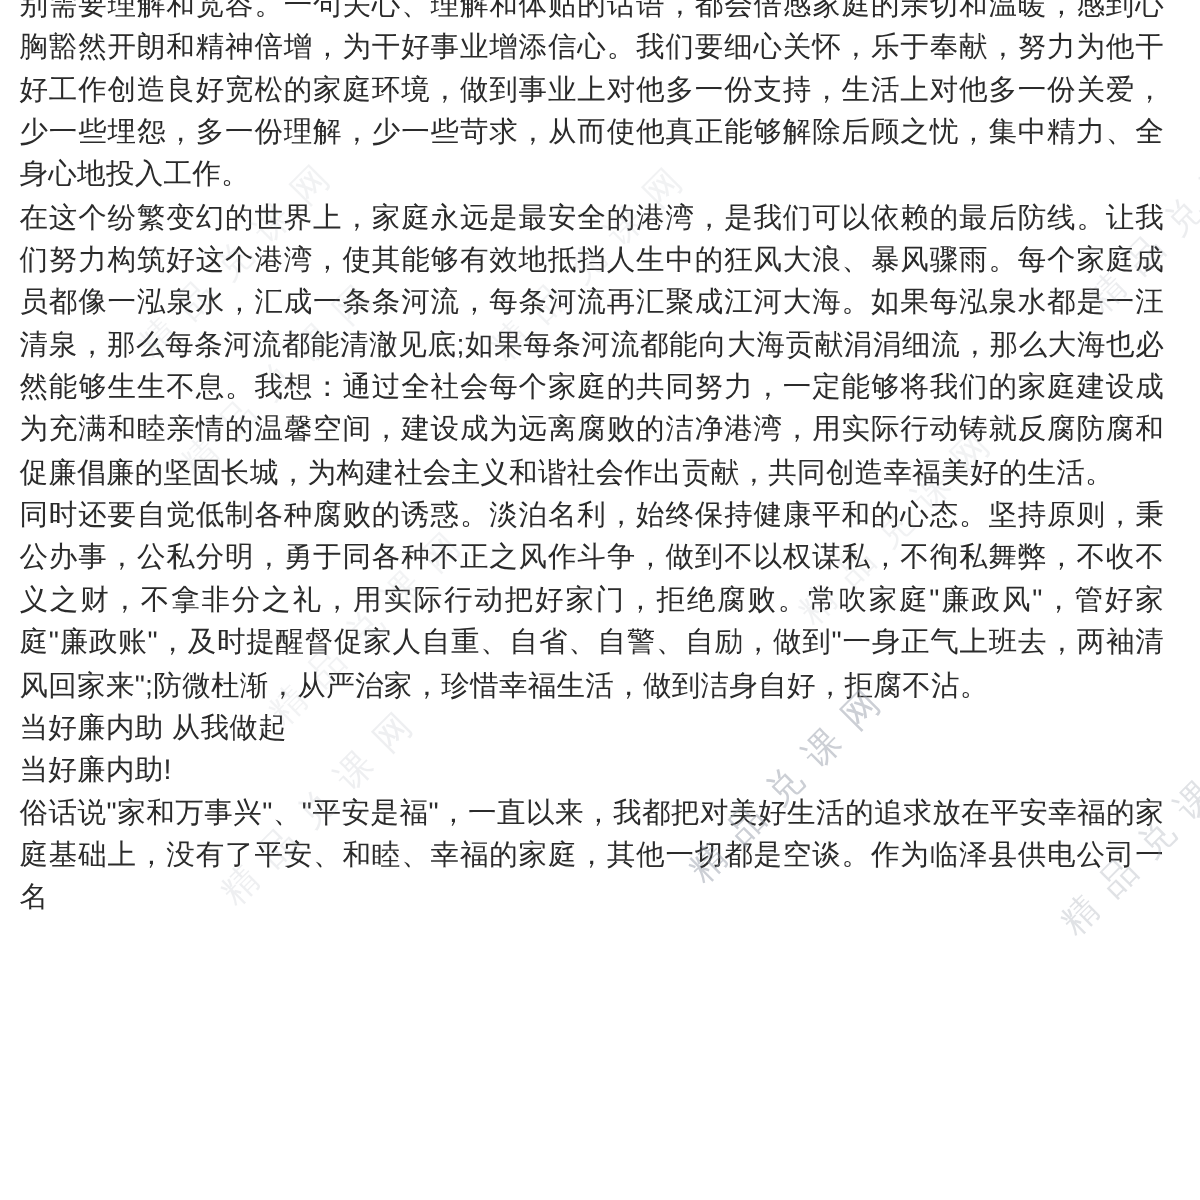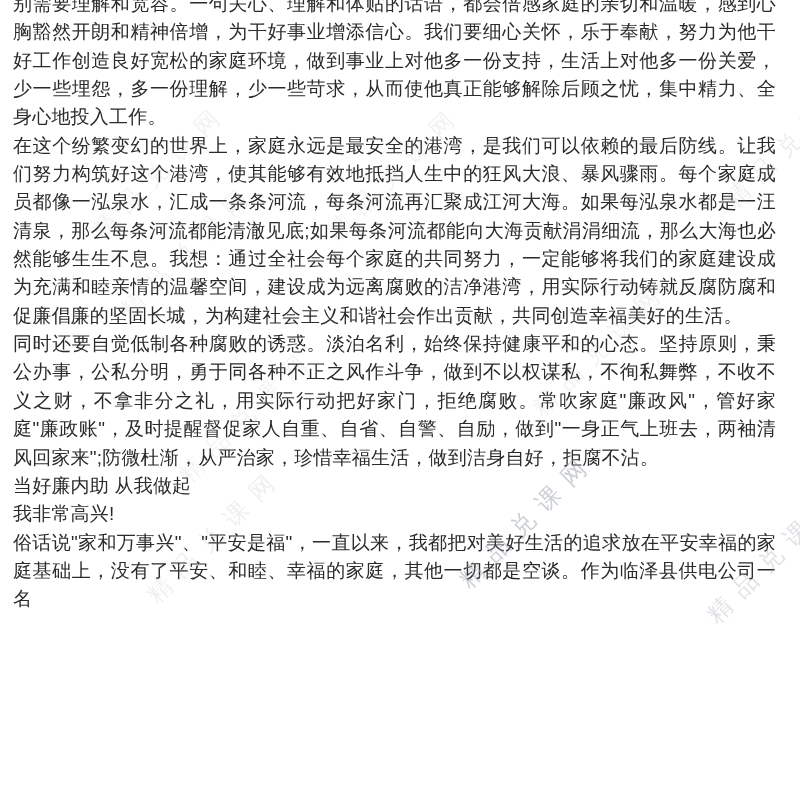--- a/index.html
+++ b/index.html
@@ -71,17 +71,17 @@
     <span class="wm w7">精品兑课网</span>
     <span class="wm w8">精品兑课网</span>
     <span class="wm w9">精品兑课网</span>
   </div>
 
   <div class="content">
     <p>别需要理解和宽容。一句关心、理解和体贴的话语，都会倍感家庭的亲切和温暖，感到心胸豁然开朗和精神倍增，为干好事业增添信心。我们要细心关怀，乐于奉献，努力为他干好工作创造良好宽松的家庭环境，做到事业上对他多一份支持，生活上对他多一份关爱，少一些埋怨，多一份理解，少一些苛求，从而使他真正能够解除后顾之忧，集中精力、全身心地投入工作。</p>
     <p>在这个纷繁变幻的世界上，家庭永远是最安全的港湾，是我们可以依赖的最后防线。让我们努力构筑好这个港湾，使其能够有效地抵挡人生中的狂风大浪、暴风骤雨。每个家庭成员都像一泓泉水，汇成一条条河流，每条河流再汇聚成江河大海。如果每泓泉水都是一汪清泉，那么每条河流都能清澈见底;如果每条河流都能向大海贡献涓涓细流，那么大海也必然能够生生不息。我想：通过全社会每个家庭的共同努力，一定能够将我们的家庭建设成为充满和睦亲情的温馨空间，建设成为远离腐败的洁净港湾，用实际行动铸就反腐防腐和促廉倡廉的坚固长城，为构建社会主义和谐社会作出贡献，共同创造幸福美好的生活。</p>
     <p>同时还要自觉低制各种腐败的诱惑。淡泊名利，始终保持健康平和的心态。坚持原则，秉公办事，公私分明，勇于同各种不正之风作斗争，做到不以权谋私，不徇私舞弊，不收不义之财，不拿非分之礼，用实际行动把好家门，拒绝腐败。常吹家庭"廉政风"，管好家庭"廉政账"，及时提醒督促家人自重、自省、自警、自励，做到"一身正气上班去，两袖清风回家来";防微杜渐，从严治家，珍惜幸福生活，做到洁身自好，拒腐不沾。</p>
     <p>当好廉内助 从我做起</p>
-    <p>我非常高兴!</p>
+    <p>当好廉内助!</p>
     <p>俗话说"家和万事兴"、"平安是福"，一直以来，我都把对美好生活的追求放在平安幸福的家庭基础上，没有了平安、和睦、幸福的家庭，其他一切都是空谈。作为临泽县供电公司一名</p>
   </div>
 
 </div>
 
 </body></html>

